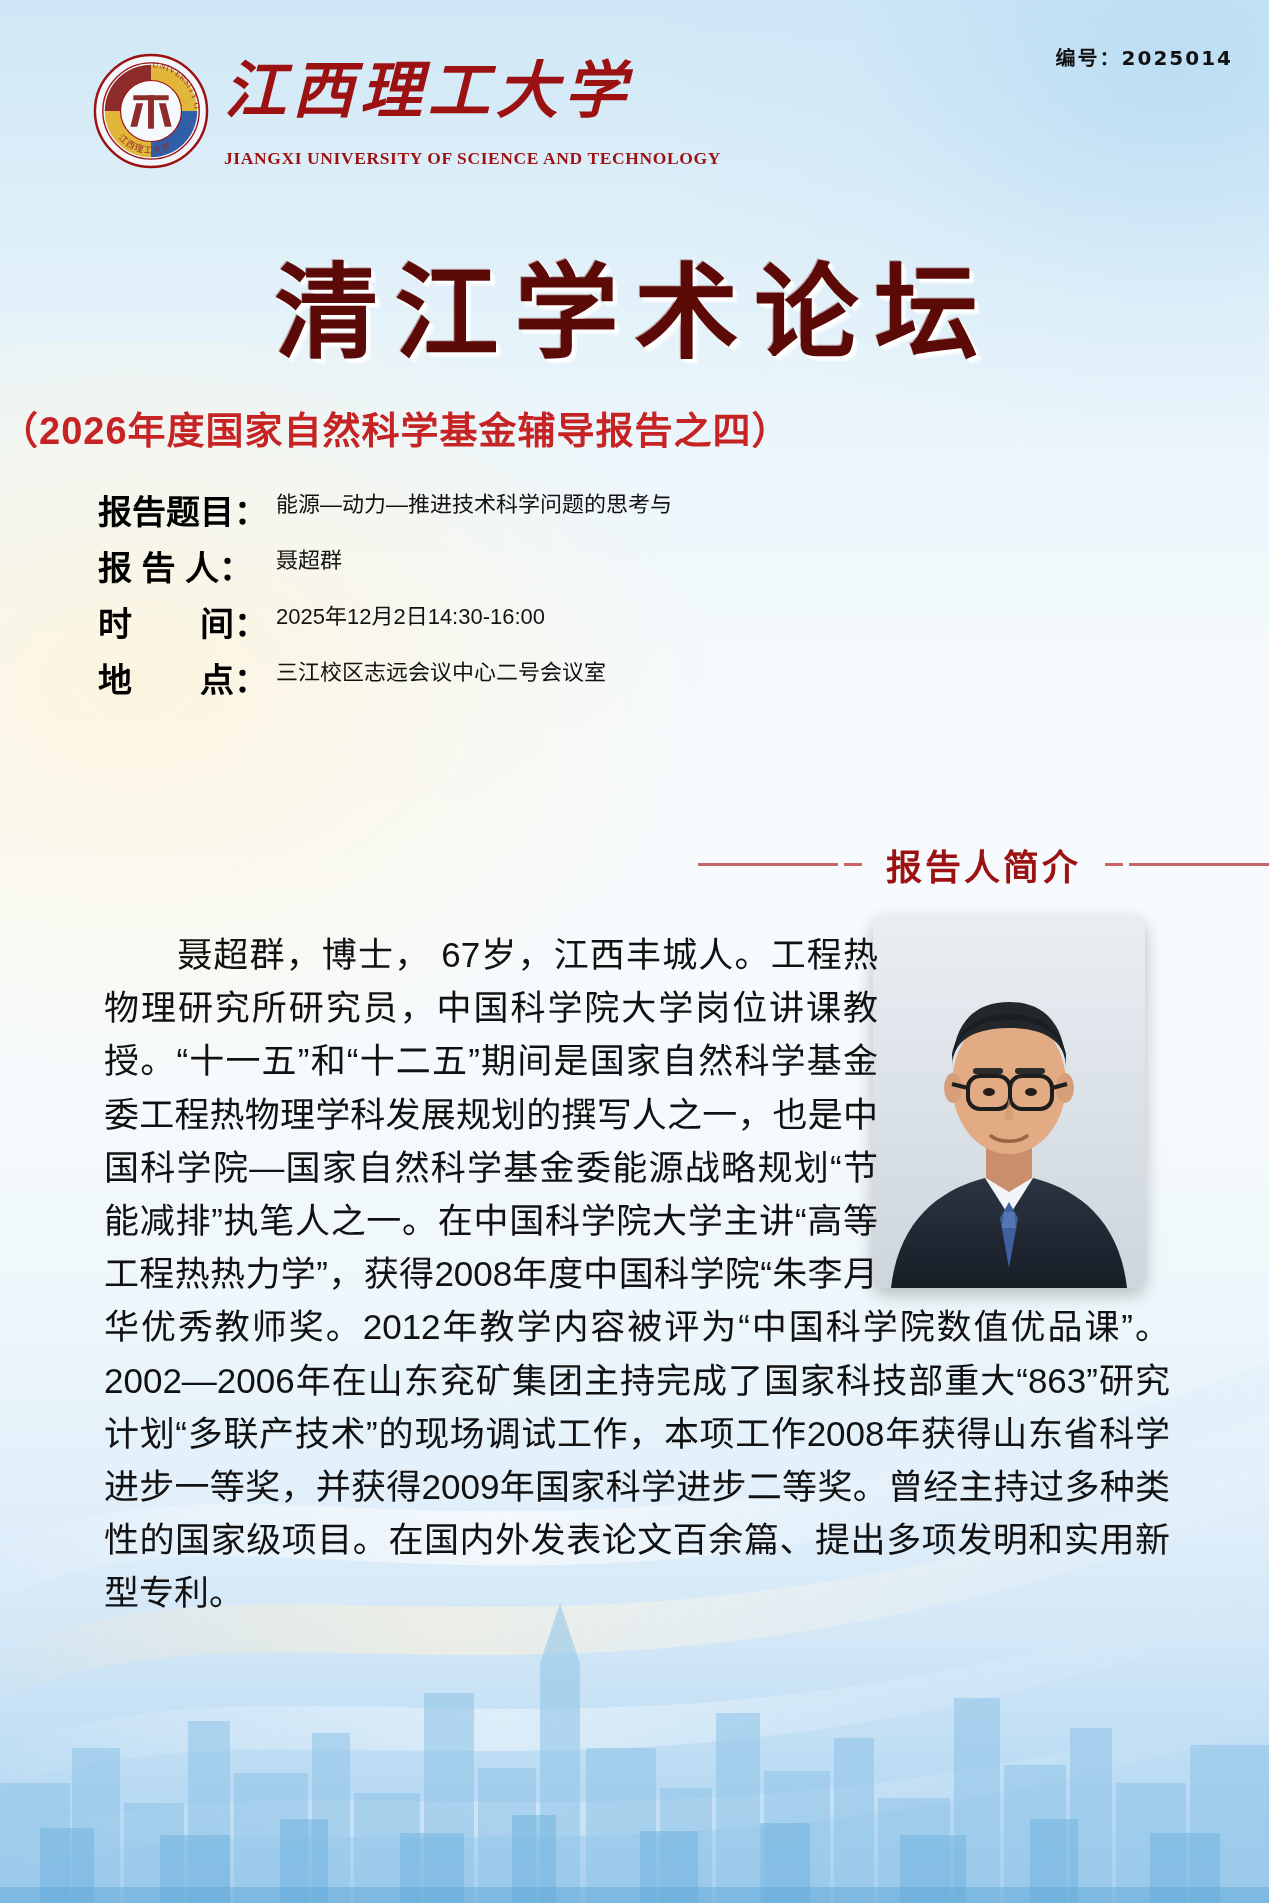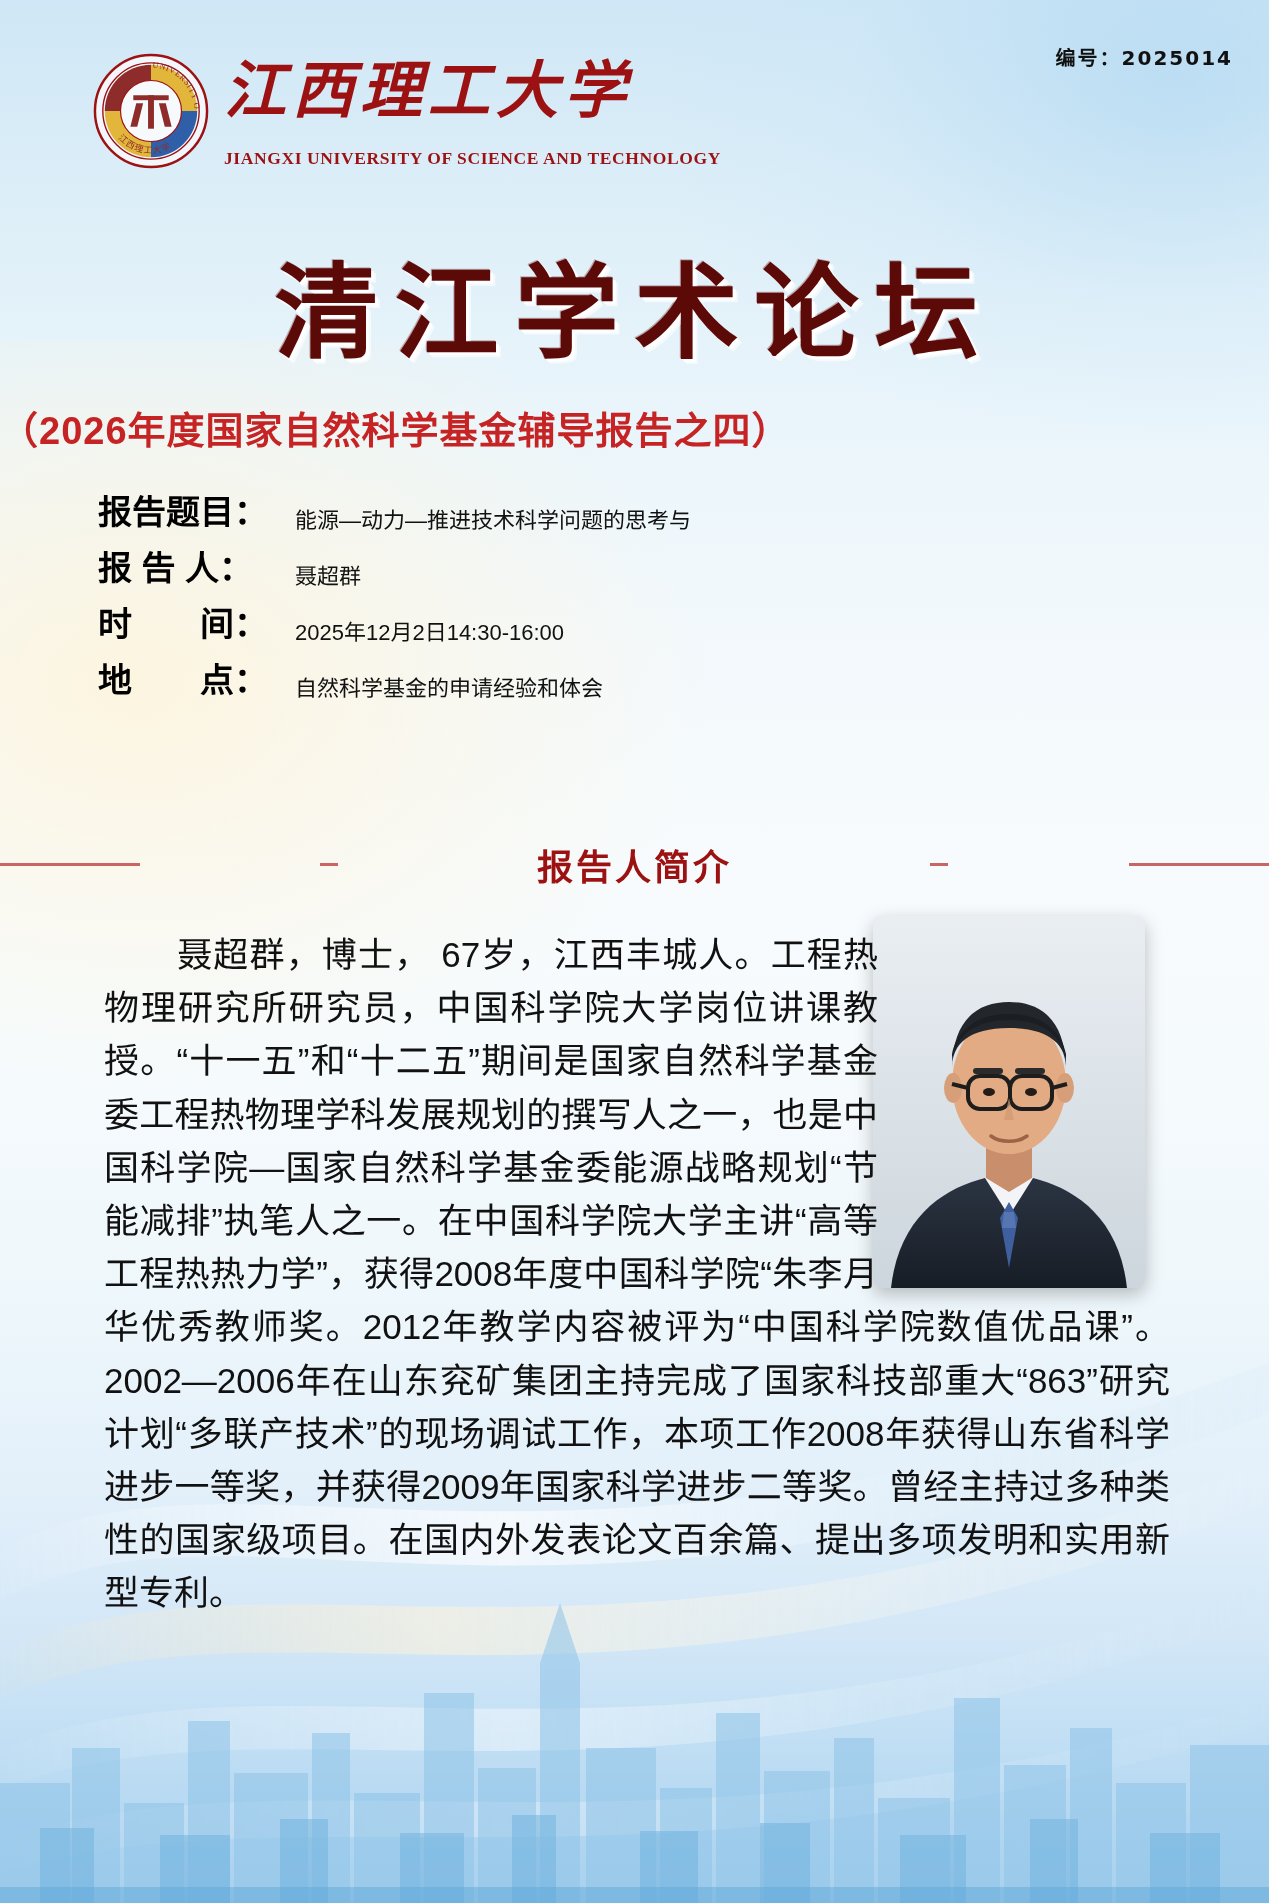--- a/index.html
+++ b/index.html
@@ -159,23 +159,22 @@
   
   .info {
     position: absolute;
     left: 98px;
     top: 490px;
     width: 1080px;
     color: #111;
   }
   .info-row {
     display: flex;
-    align-items: flex-end;
+    align-items: flex-start;
     margin-bottom: 10px;
-    gap: 19px;
   }
   .info-label {
     flex: none;
     width: 178px;
     font-size: 34px;
     font-weight: bold;
     letter-spacing: 0px;
     color: #000;
     line-height: 1.35;
   }
@@ -190,21 +189,21 @@
   }
 
   
   .bio-heading {
     position: absolute;
     top: 838px;
     left: 0;
     width: 1269px;
     display: flex;
     align-items: center;
-    justify-content: space-between;
+    justify-content: flex-end;
   }
   .bio-heading .rule {
     width: 140px;
     height: 3px;
     background: #c24a4a;
     opacity: 0.85;
   }
   .bio-heading .rule.short { width: 18px; margin: 0 6px; }
   .bio-heading-text {
     font-size: 36px;
@@ -367,21 +366,21 @@
         <div class="info-value">聂超群</div>
       </div>
 
       <div class="info-row">
         <div class="info-label">时　　间：</div>
         <div class="info-value">2025年12月2日14:30-16:00</div>
       </div>
 
       <div class="info-row">
         <div class="info-label">地　　点：</div>
-        <div class="info-value">自然科学基金的申请经验和体会</div>
+        <div class="info-value">三江校区志远会议中心二号会议室</div>
       </div>
 
     </div>
 
     <div class="bio-heading">
       <span class="rule"></span>
       <span class="rule short"></span>
       <span class="bio-heading-text">报告人简介</span>
       <span class="rule short"></span>
       <span class="rule"></span>

